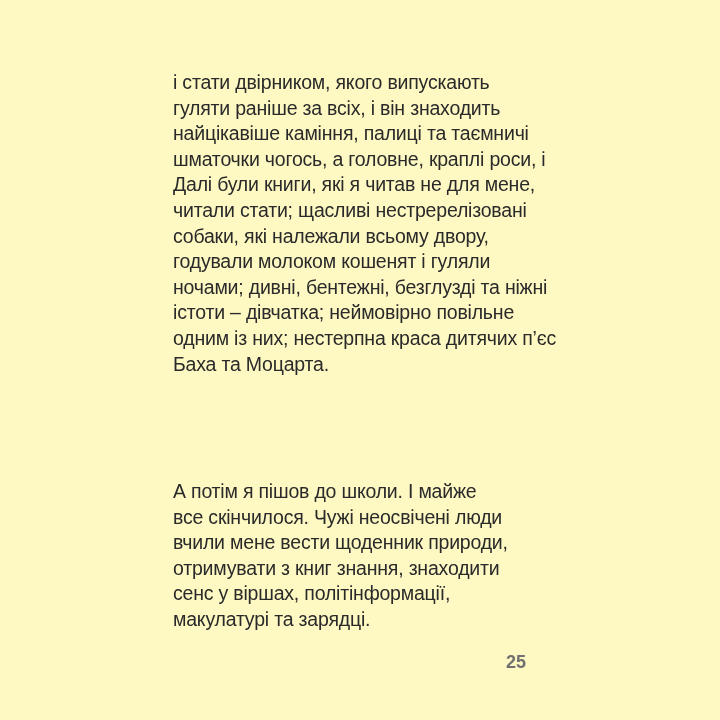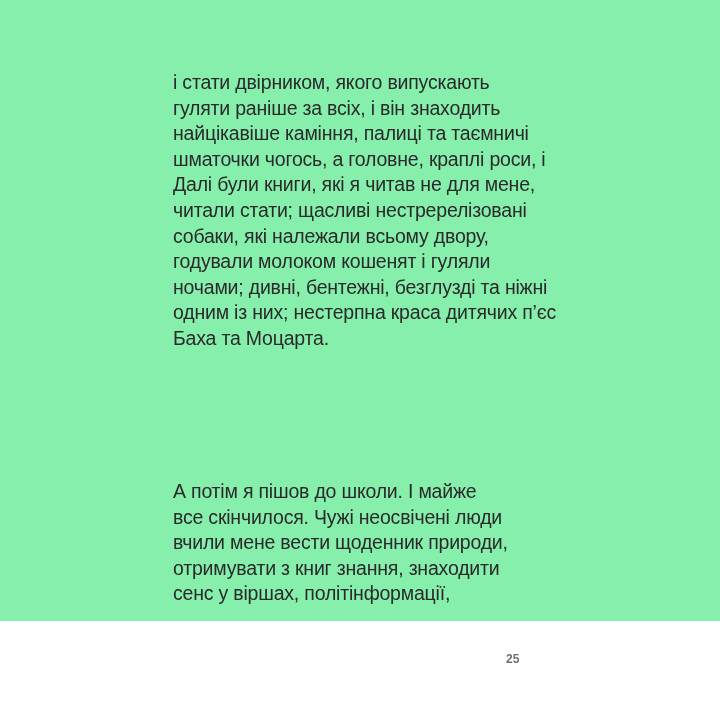--- a/index.html
+++ b/index.html
@@ -1,43 +1,45 @@
 <!DOCTYPE html>
 <html><head>
 <meta charset="utf-8">
 <style>
   html, body { margin: 0; padding: 0; }
   body { width: 720px; height: 720px; background: #ffffff; position: relative; overflow: hidden; }
-  .page { position: absolute; left: 0; top: 0; width: 720px; height: 621px; background: #86efac; }
+  .page { position: absolute; left: 0; top: 0; width: 720px; height: 720px; background: #fef9c3; }
   .para { position: absolute; left: 173px; margin: 0; font-family: "Liberation Sans", sans-serif; font-size: 19.5px; line-height: 25.6px; color: #2a2a2a; letter-spacing: -0.2px; }
   .para .line { display: block; white-space: nowrap; }
   #p1 { top: 70px; }
   #p2 { top: 471px; margin-top: 8px; }
-  .page-num { position: absolute; left: 506px; top: 652px; font-family: "Liberation Sans", sans-serif; font-weight: bold; font-size: 12px; color: #707070; }
+  .page-num { position: absolute; left: 506px; top: 652px; font-family: "Liberation Sans", sans-serif; font-weight: bold; font-size: 18px; color: #707070; }
 </style>
 </head>
 <body>
 
 <div class="page">
   <p class="para" id="p1">
     <span class="line">і стати двірником, якого випускають</span>
     <span class="line">гуляти раніше за всіх, і він знаходить</span>
     <span class="line">найцікавіше каміння, палиці та таємничі</span>
     <span class="line">шматочки чогось, а головне, краплі роси, і</span>
     <span class="line">Далі були книги, які я читав не для мене,</span>
     <span class="line">читали стати; щасливі нестререлізовані</span>
     <span class="line">собаки, які належали всьому двору,</span>
     <span class="line">годували молоком кошенят і гуляли</span>
     <span class="line">ночами; дивні, бентежні, безглузді та ніжні</span>
+    <span class="line">істоти – дівчатка; неймовірно повільне</span>
     <span class="line">одним із них; нестерпна краса дитячих п’єс</span>
     <span class="line">Баха та Моцарта.</span>
   </p>
 
   <p class="para" id="p2">
     <span class="line">А потім я пішов до школи. І майже</span>
     <span class="line">все скінчилося. Чужі неосвічені люди</span>
     <span class="line">вчили мене вести щоденник природи,</span>
     <span class="line">отримувати з книг знання, знаходити</span>
     <span class="line">сенс у віршах, політінформації,</span>
+    <span class="line">макулатурі та зарядці.</span>
   </p>
 
   <div class="page-num">25</div>
 </div>
 
 </body></html>

